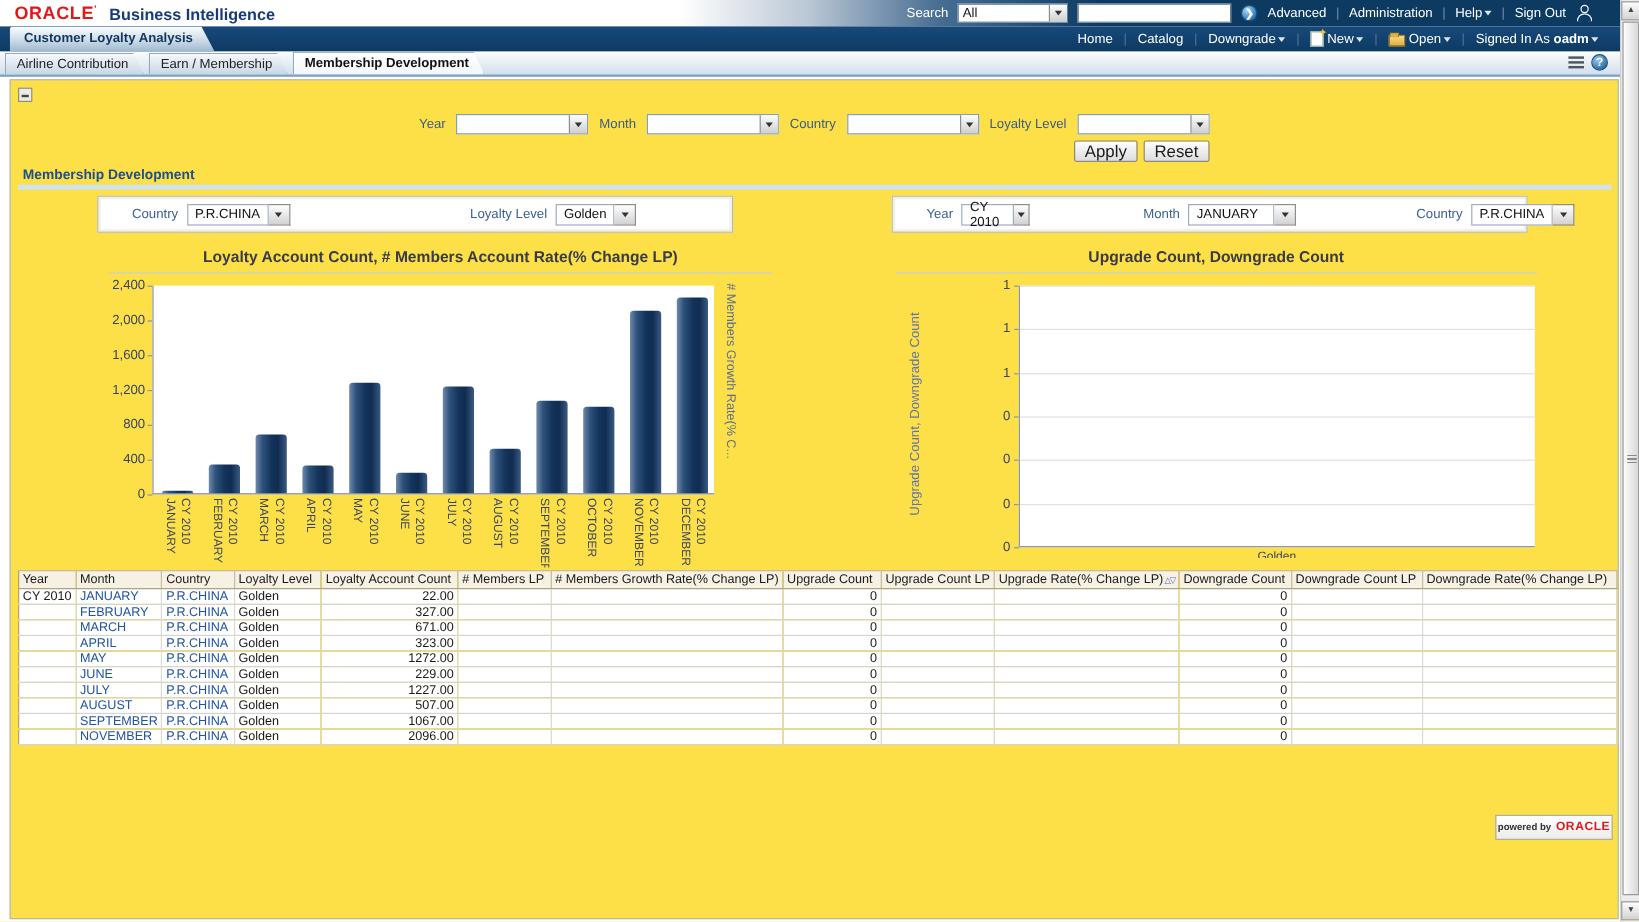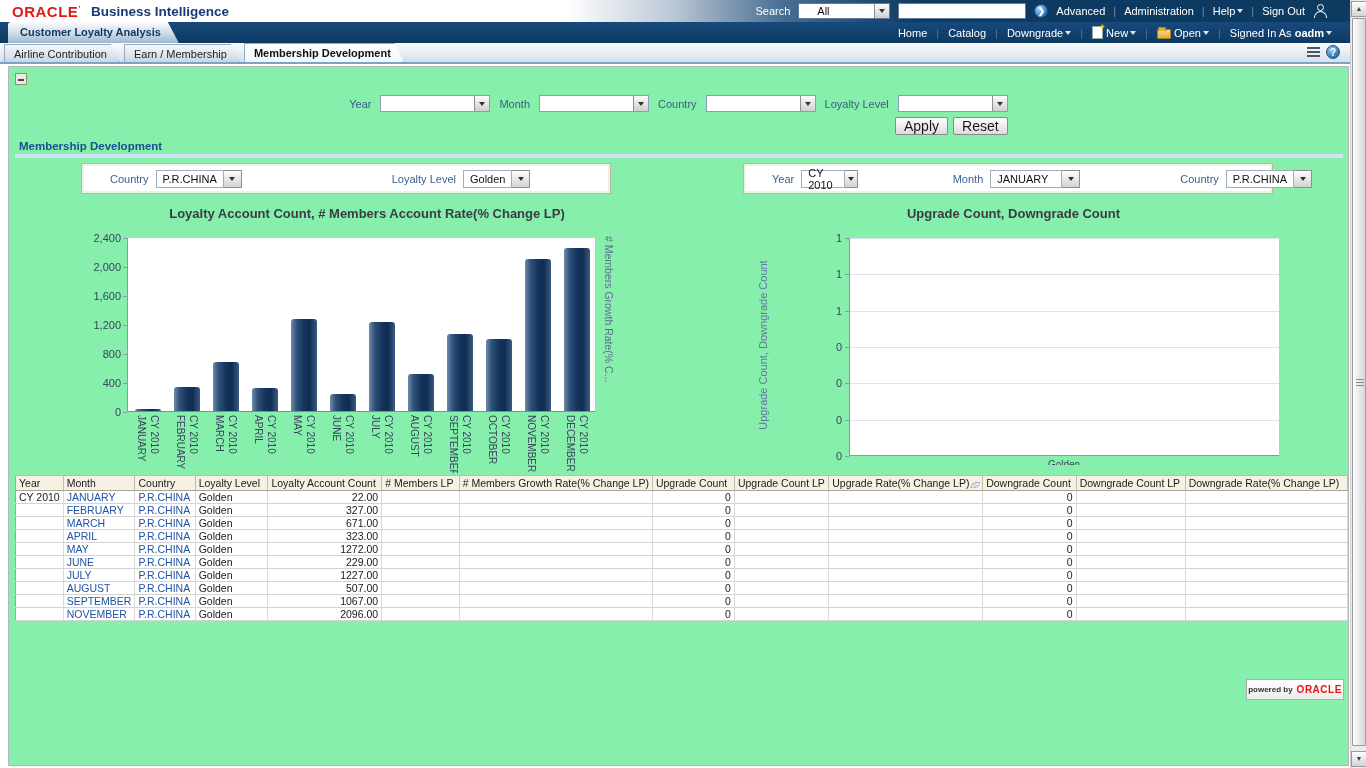--- a/index.html
+++ b/index.html
@@ -4,28 +4,28 @@
 <style>
   * { margin:0; padding:0; box-sizing:border-box; }
   html,body { width:1366px; height:768px; overflow:hidden; }
   body { font-family:"Liberation Sans", sans-serif; background:#fff; position:relative; }
   #page { position:absolute; inset:0; width:1366px; height:768px; background:#fff; }
 
   
   #topbar { position:absolute; left:0; top:0; width:1350px; height:22px;
     background:linear-gradient(90deg,#ffffff 0%,#ffffff 42%,#b9c6d4 50%,#476d92 58%,#0d3a61 68%,#0d3a61 100%);
     display:flex; align-items:center; }
-  .brand { display:flex; align-items:center; gap:10px; padding-left:12px; }
+  .brand { display:flex; align-items:flex-end; gap:10px; padding-left:12px; }
   .brand-oracle { color:#e21818; font-weight:bold; font-size:15px; letter-spacing:.5px; }
   .brand-sup { color:#e21818; font-size:8px; vertical-align:super; }
   .brand-bi { color:#173a7a; font-weight:bold; font-size:13.5px; }
   #topbar-right { margin-left:auto; display:flex; align-items:center; gap:8px; padding-right:22px; color:#fff; font-size:11px; }
   .tsep { color:#6e8cab; }
   .mini-select { background:#fff; border:1px solid #5f7d9b; height:16px; width:92px; display:flex; align-items:center; font-size:11px; color:#111; }
-  .mini-select .val { flex:1; padding:0 18px; }
+  .mini-select .val { flex:1; padding:0 3px; }
   .dd-btn { width:15px; height:14px; background:linear-gradient(#fdfdfd,#cfcfcf); border-left:1px solid #8e8e8e; display:flex; align-items:center; justify-content:center; }
   .caret-dn { width:0; height:0; border-left:3px solid transparent; border-right:3px solid transparent; border-top:4px solid #333; }
   .mini-input { background:#fff; border:1px solid #5f7d9b; height:16px; width:128px; font-size:11px; padding:0 3px; font-family:"Liberation Sans",sans-serif; }
   .go-icon { width:14px; height:14px; border-radius:50%; background:radial-gradient(circle at 35% 30%,#aad8f4,#2f78b8 70%); border:1px solid #13507f; color:#fff; font-size:9px; line-height:12px; text-align:center; font-weight:bold; }
   .wcaret { width:0; height:0; border-left:3px solid transparent; border-right:3px solid transparent; border-top:4px solid #dce6f0; margin-left:2px; }
   .toplink { display:flex; align-items:center; cursor:default; }
   .person-icon { width:15px; height:14px; position:relative; }
   .person-icon .head { position:absolute; left:4px; top:0; width:7px; height:7px; border:1.5px solid #fff; border-radius:50%; }
   .person-icon .body { position:absolute; left:1px; top:7px; width:13px; height:7px; border:1.5px solid #fff; border-bottom:none; border-radius:7px 7px 0 0; }
 
@@ -48,21 +48,21 @@
   .subtab { height:18px; line-height:18px; margin-left:4px; padding:0 12px 0 9px; font-size:11px; color:#222;
     background:linear-gradient(#f5f8fb,#c9d7e4); border:1px solid #93aac1; border-bottom:none;
     clip-path:polygon(0 0,calc(100% - 9px) 0,100% 100%,0 100%); }
   .subtab.active { background:linear-gradient(#ffffff,#f2f7fb); font-weight:bold; color:#111; height:19px; line-height:19px; }
   #subtabs-icons { margin-left:auto; display:flex; align-items:center; gap:6px; padding:0 10px 3px 0; }
   .hamburger-icon { width:13px; height:10px; display:flex; flex-direction:column; justify-content:space-between; }
   .hamburger-icon i { height:2px; background:#4c5560; display:block; }
   .help-icon { width:14px; height:14px; border-radius:50%; background:radial-gradient(circle at 35% 30%,#9cc8ec,#2d6ca8 75%); border:1px solid #1c547e; color:#fff; font-size:10px; font-weight:bold; text-align:center; line-height:13px; }
 
   
-  #panel { position:absolute; left:8px; top:66px; width:1341px; height:700px; background:#86efac; border:1px solid #b3b8bd; }
+  #panel { position:absolute; left:8px; top:66px; width:1341px; height:700px; background:#fde047; border:1px solid #b3b8bd; }
   #collapse-box { position:absolute; left:6px; top:6px; width:12px; height:12px; background:#ebebe3; border:1px solid #8e8e7c; }
   #collapse-box i { position:absolute; left:2px; top:5px; width:6px; height:2px; background:#444; }
 
   
   #prompts { position:absolute; left:0; top:28px; width:100%; display:flex; justify-content:center; align-items:center; gap:9px; }
   .plabel { color:#3a5c87; font-size:11px; }
   .pselect { background:#fff; border:1px solid #86a0b8; height:17px; width:110px; display:flex; align-items:center; }
   .pselect .val { flex:1; font-size:11px; padding:0 3px; color:#111; }
   .pselect .dd-btn { height:15px; }
   #prompt-buttons { position:absolute; left:886px; top:50px; display:flex; gap:5px; }

